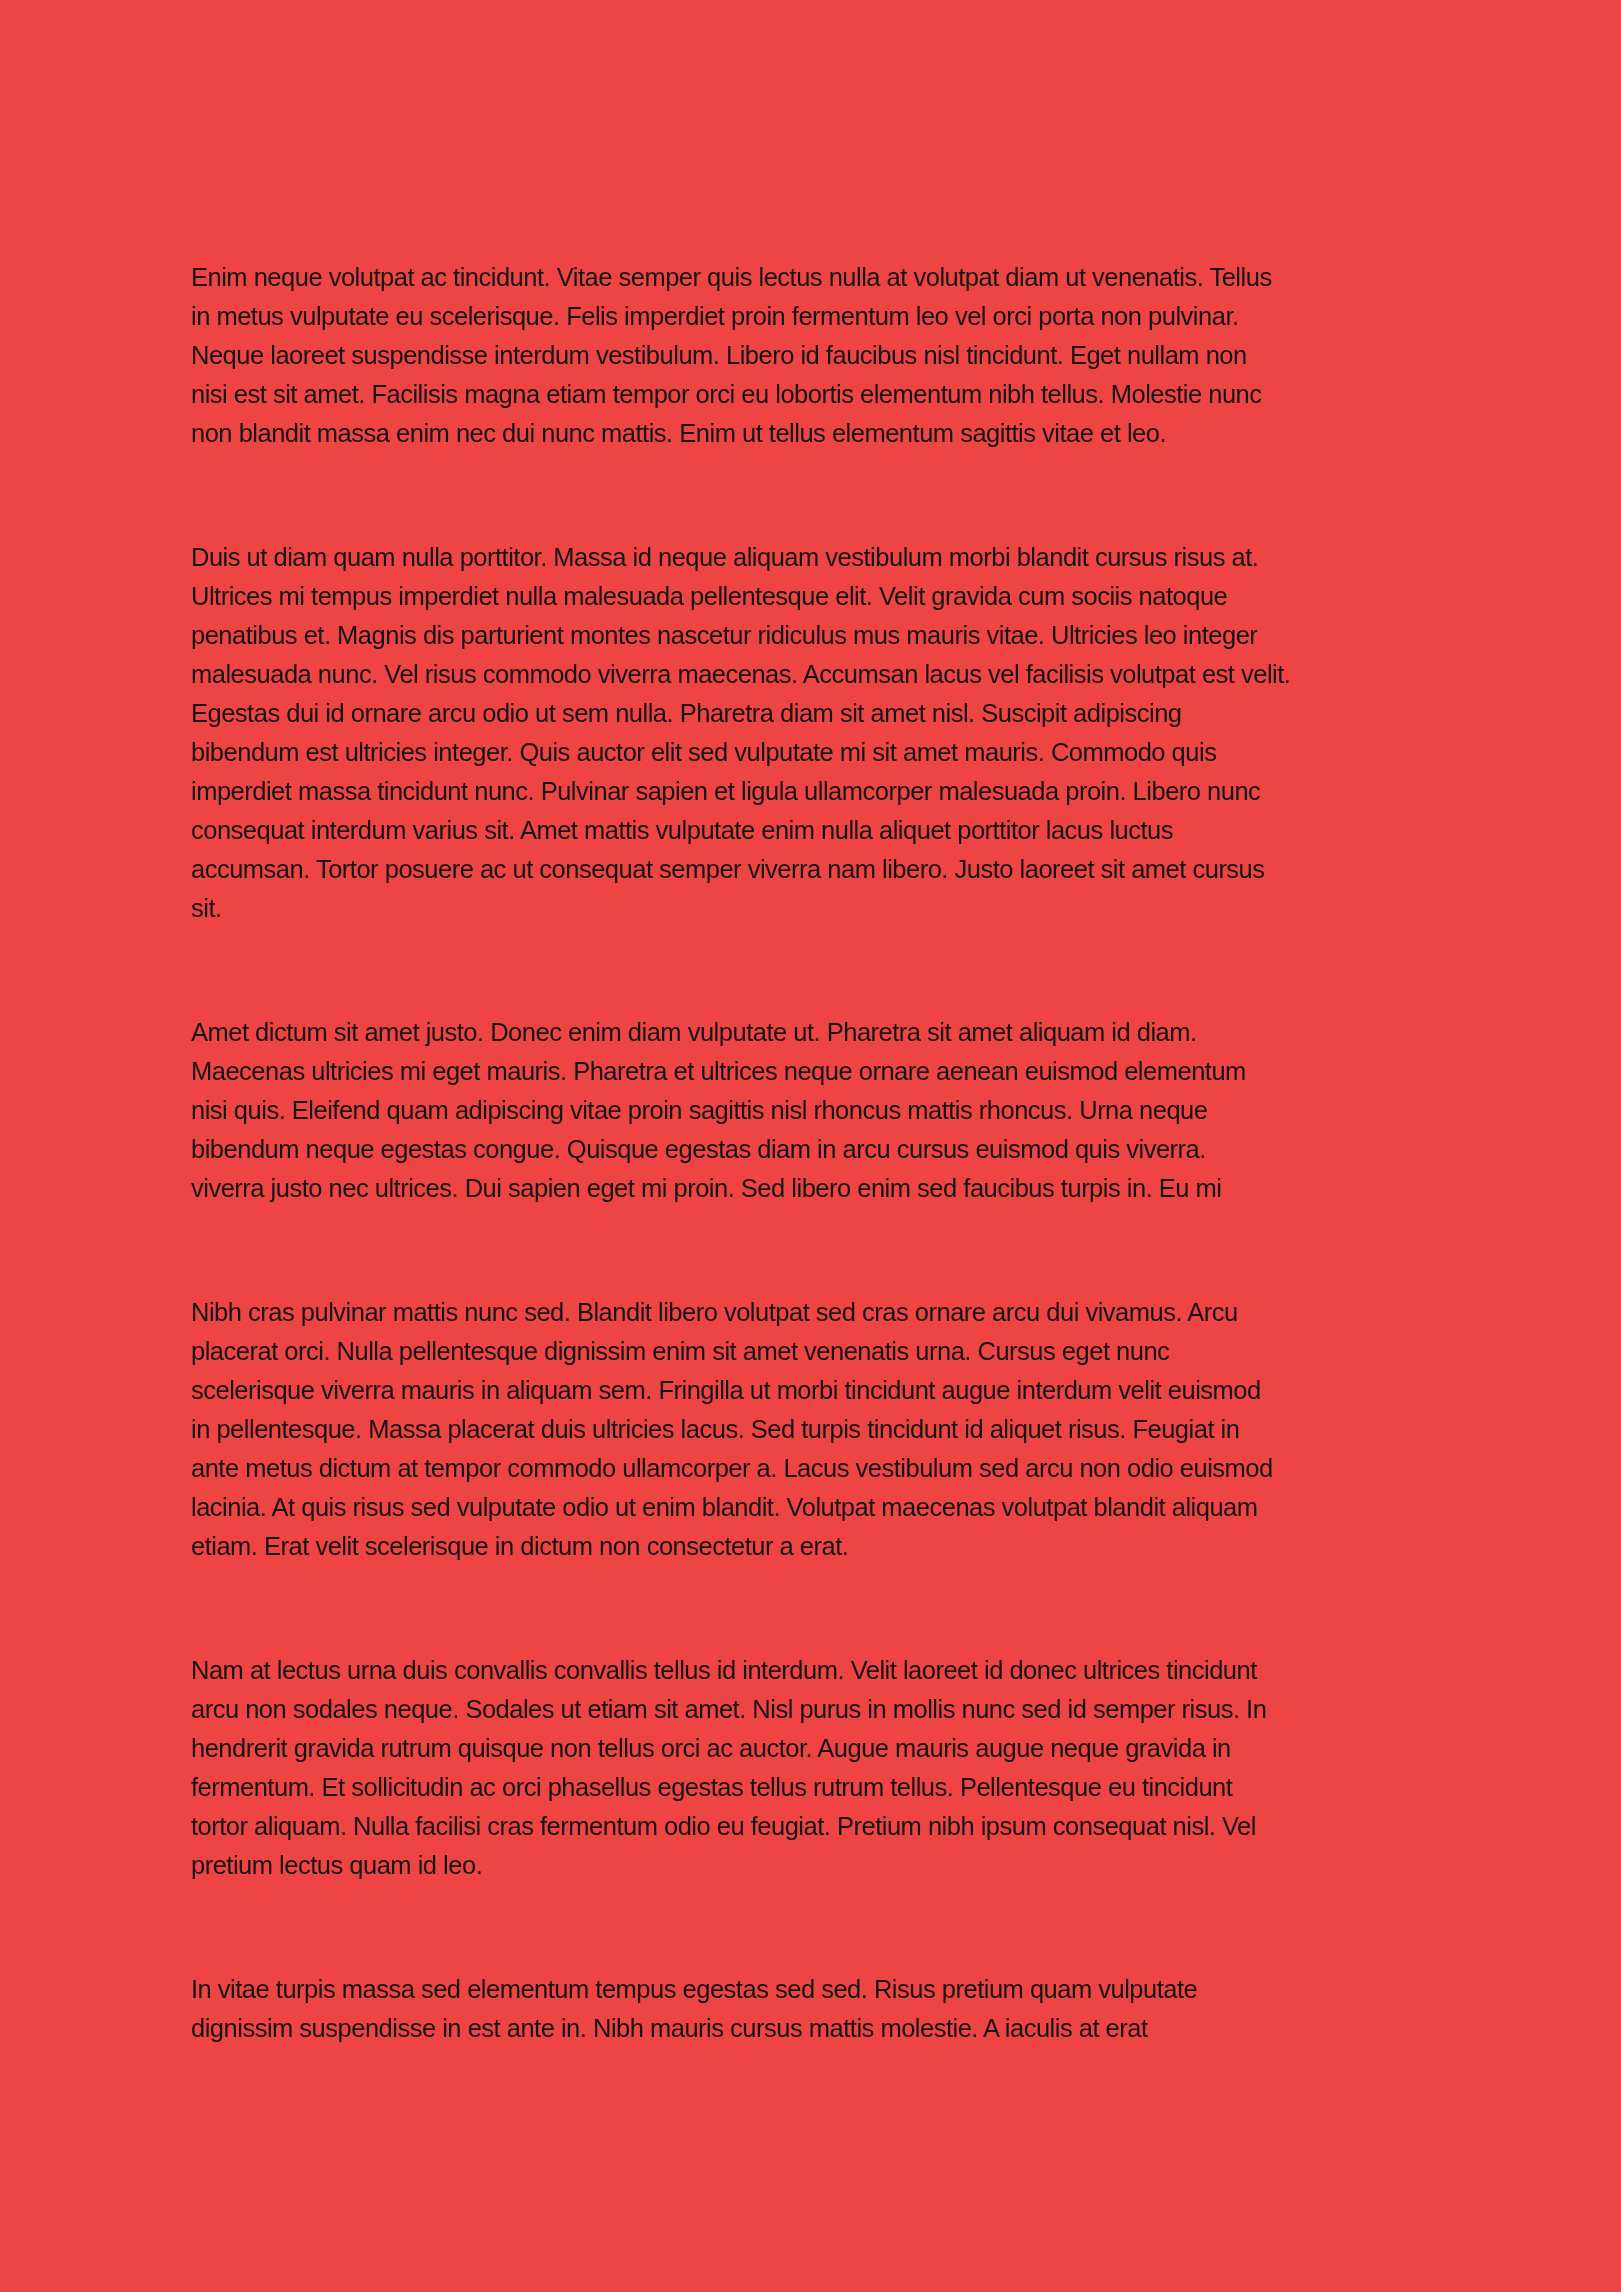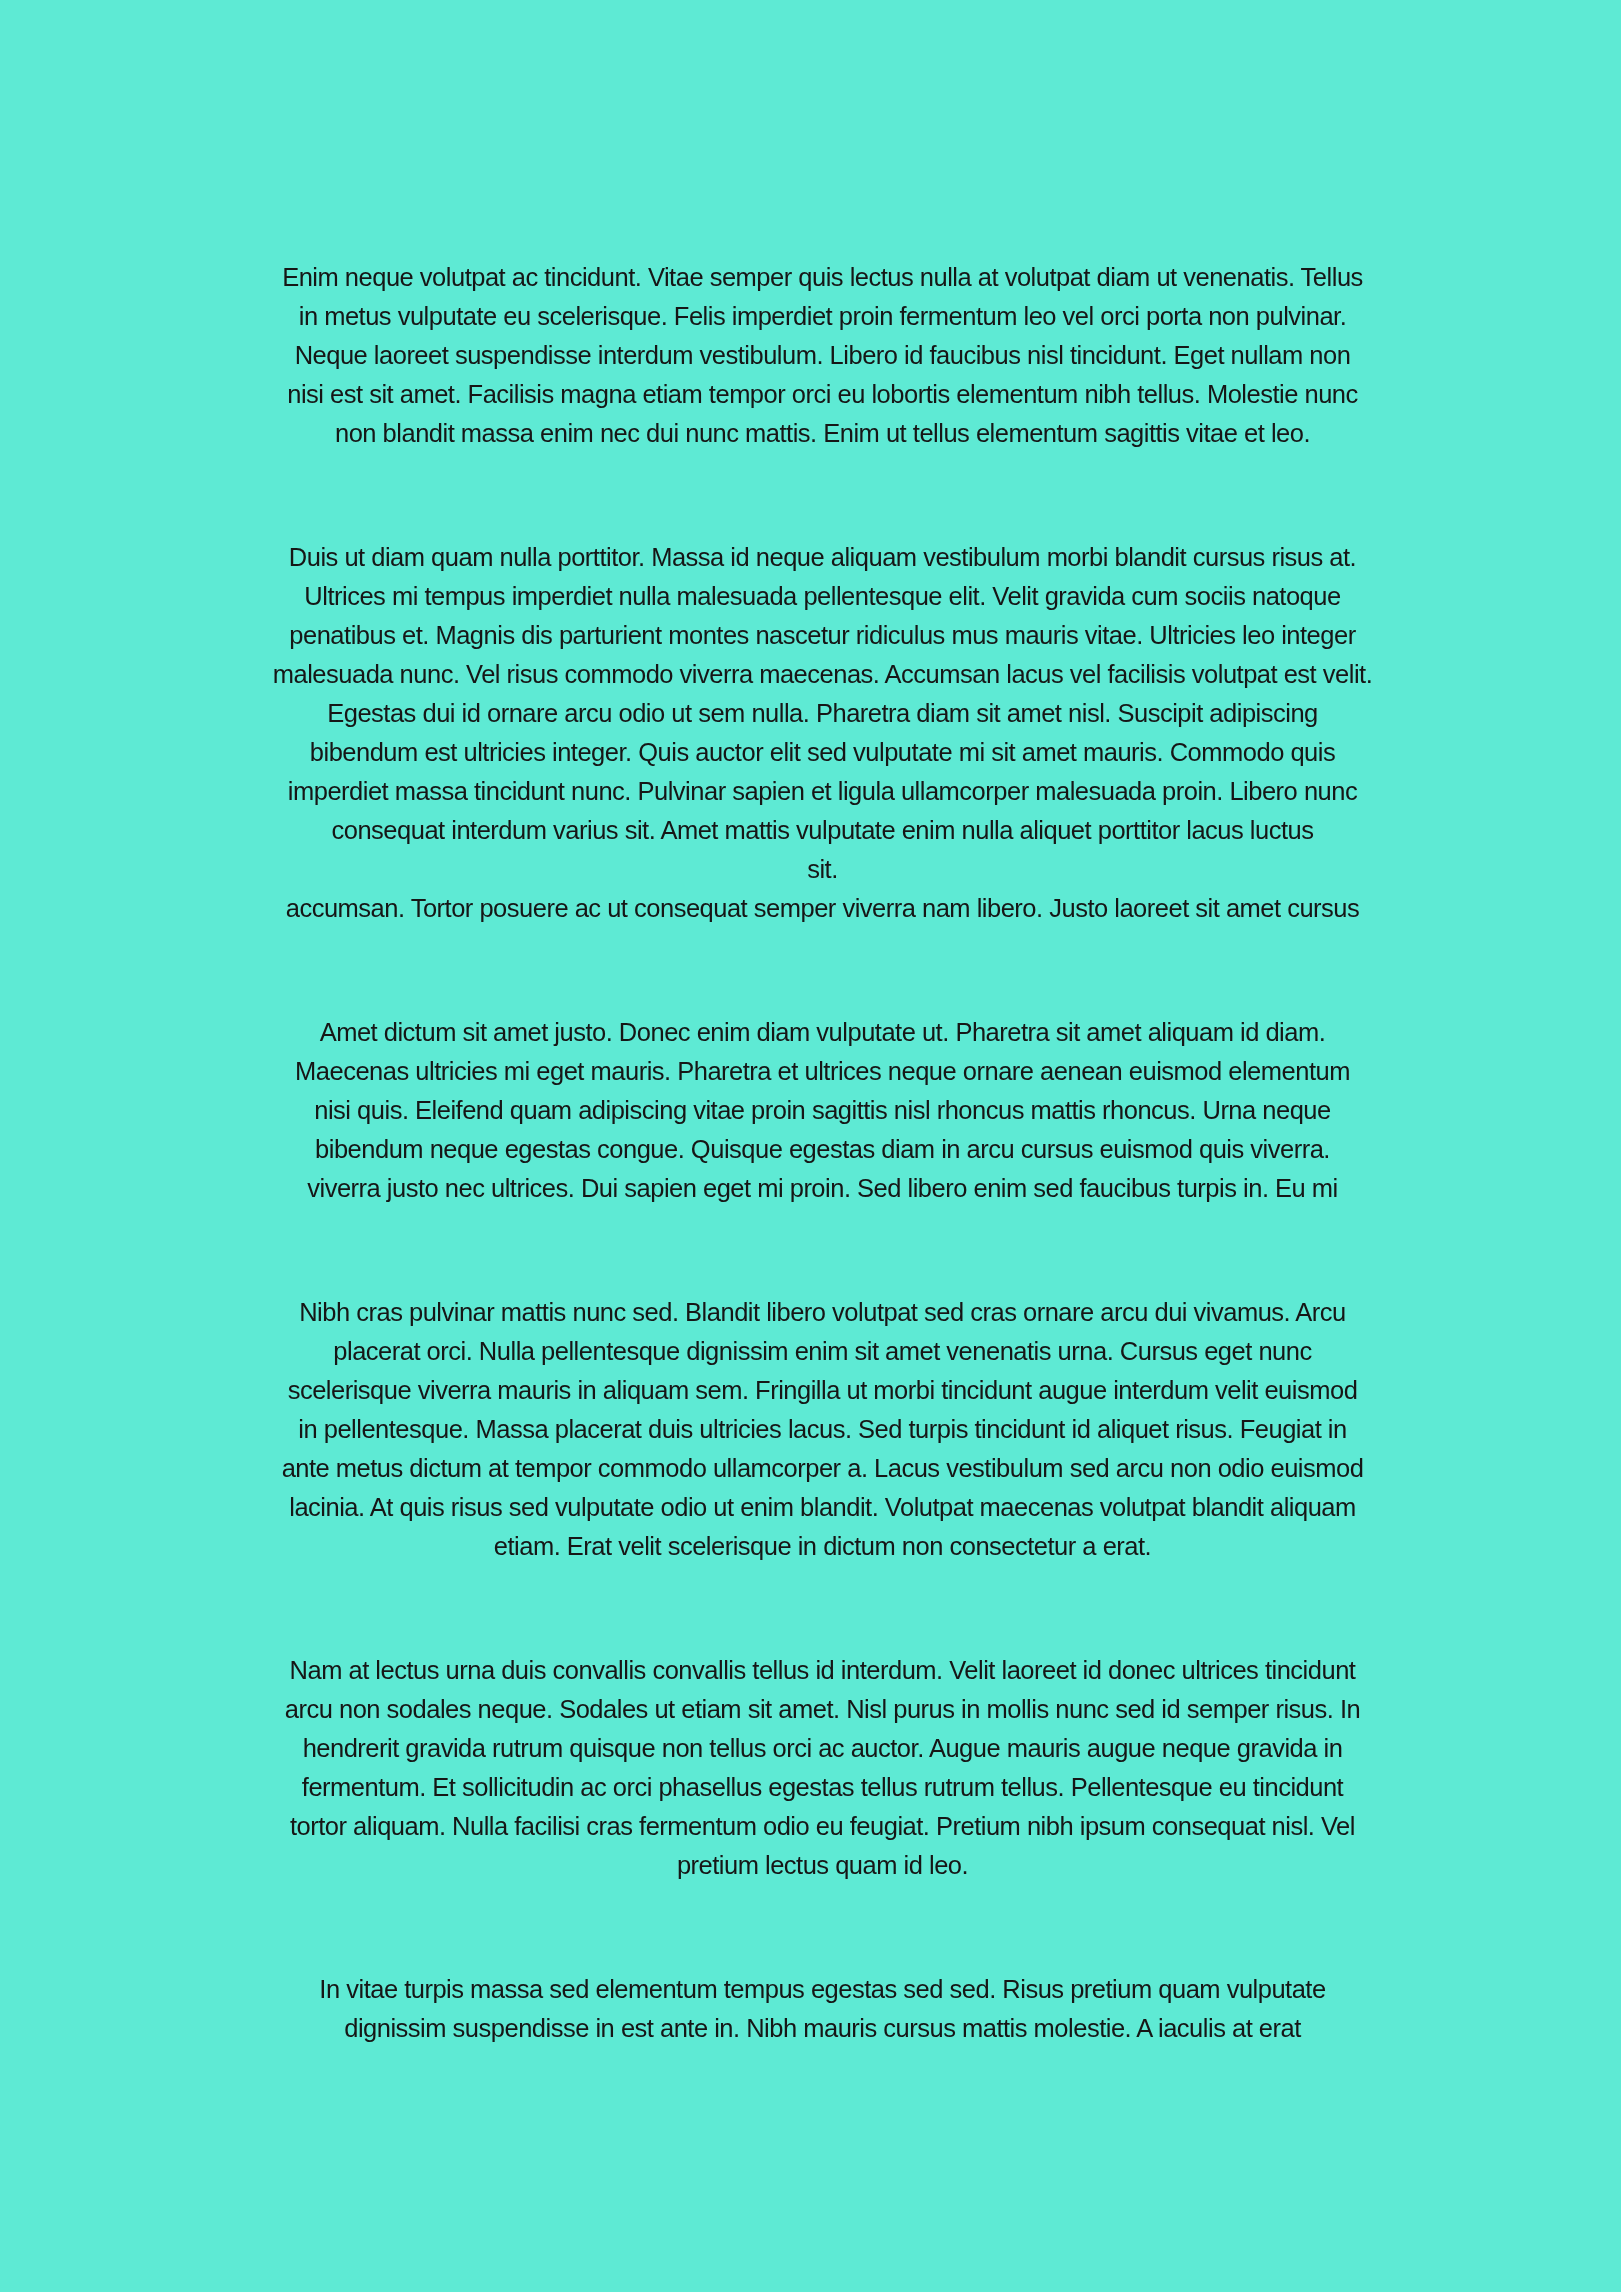--- a/index.html
+++ b/index.html
@@ -4,23 +4,22 @@
 <style>
   html, body {
     margin: 0;
     padding: 0;
     background: #ffffff;
   }
   .page {
     position: relative;
     width: 1621px;
     height: 2293px;
-    background: #5eead4;
+    background: #ef4444;
     overflow: hidden;
-    text-align: center;
   }
   .doc-body {
     box-sizing: border-box;
     padding: 258px 167px 0 191px;
     font-family: "Liberation Sans", sans-serif;
     font-size: 25.5px;
     line-height: 39px;
     letter-spacing: -0.5px;
     color: #161616;
   }
@@ -47,22 +46,22 @@
       </p>
       <p class="para">
         <span class="line">Duis ut diam quam nulla porttitor. Massa id neque aliquam vestibulum morbi blandit cursus risus at.</span>
         <span class="line">Ultrices mi tempus imperdiet nulla malesuada pellentesque elit. Velit gravida cum sociis natoque</span>
         <span class="line">penatibus et. Magnis dis parturient montes nascetur ridiculus mus mauris vitae. Ultricies leo integer</span>
         <span class="line">malesuada nunc. Vel risus commodo viverra maecenas. Accumsan lacus vel facilisis volutpat est velit.</span>
         <span class="line">Egestas dui id ornare arcu odio ut sem nulla. Pharetra diam sit amet nisl. Suscipit adipiscing</span>
         <span class="line">bibendum est ultricies integer. Quis auctor elit sed vulputate mi sit amet mauris. Commodo quis</span>
         <span class="line">imperdiet massa tincidunt nunc. Pulvinar sapien et ligula ullamcorper malesuada proin. Libero nunc</span>
         <span class="line">consequat interdum varius sit. Amet mattis vulputate enim nulla aliquet porttitor lacus luctus</span>
+        <span class="line">accumsan. Tortor posuere ac ut consequat semper viverra nam libero. Justo laoreet sit amet cursus</span>
         <span class="line">sit.</span>
-        <span class="line">accumsan. Tortor posuere ac ut consequat semper viverra nam libero. Justo laoreet sit amet cursus</span>
       </p>
       <p class="para">
         <span class="line">Amet dictum sit amet justo. Donec enim diam vulputate ut. Pharetra sit amet aliquam id diam.</span>
         <span class="line">Maecenas ultricies mi eget mauris. Pharetra et ultrices neque ornare aenean euismod elementum</span>
         <span class="line">nisi quis. Eleifend quam adipiscing vitae proin sagittis nisl rhoncus mattis rhoncus. Urna neque</span>
         <span class="line">bibendum neque egestas congue. Quisque egestas diam in arcu cursus euismod quis viverra.</span>
         <span class="line">viverra justo nec ultrices. Dui sapien eget mi proin. Sed libero enim sed faucibus turpis in. Eu mi</span>
       </p>
       <p class="para">
         <span class="line">Nibh cras pulvinar mattis nunc sed. Blandit libero volutpat sed cras ornare arcu dui vivamus. Arcu</span>

